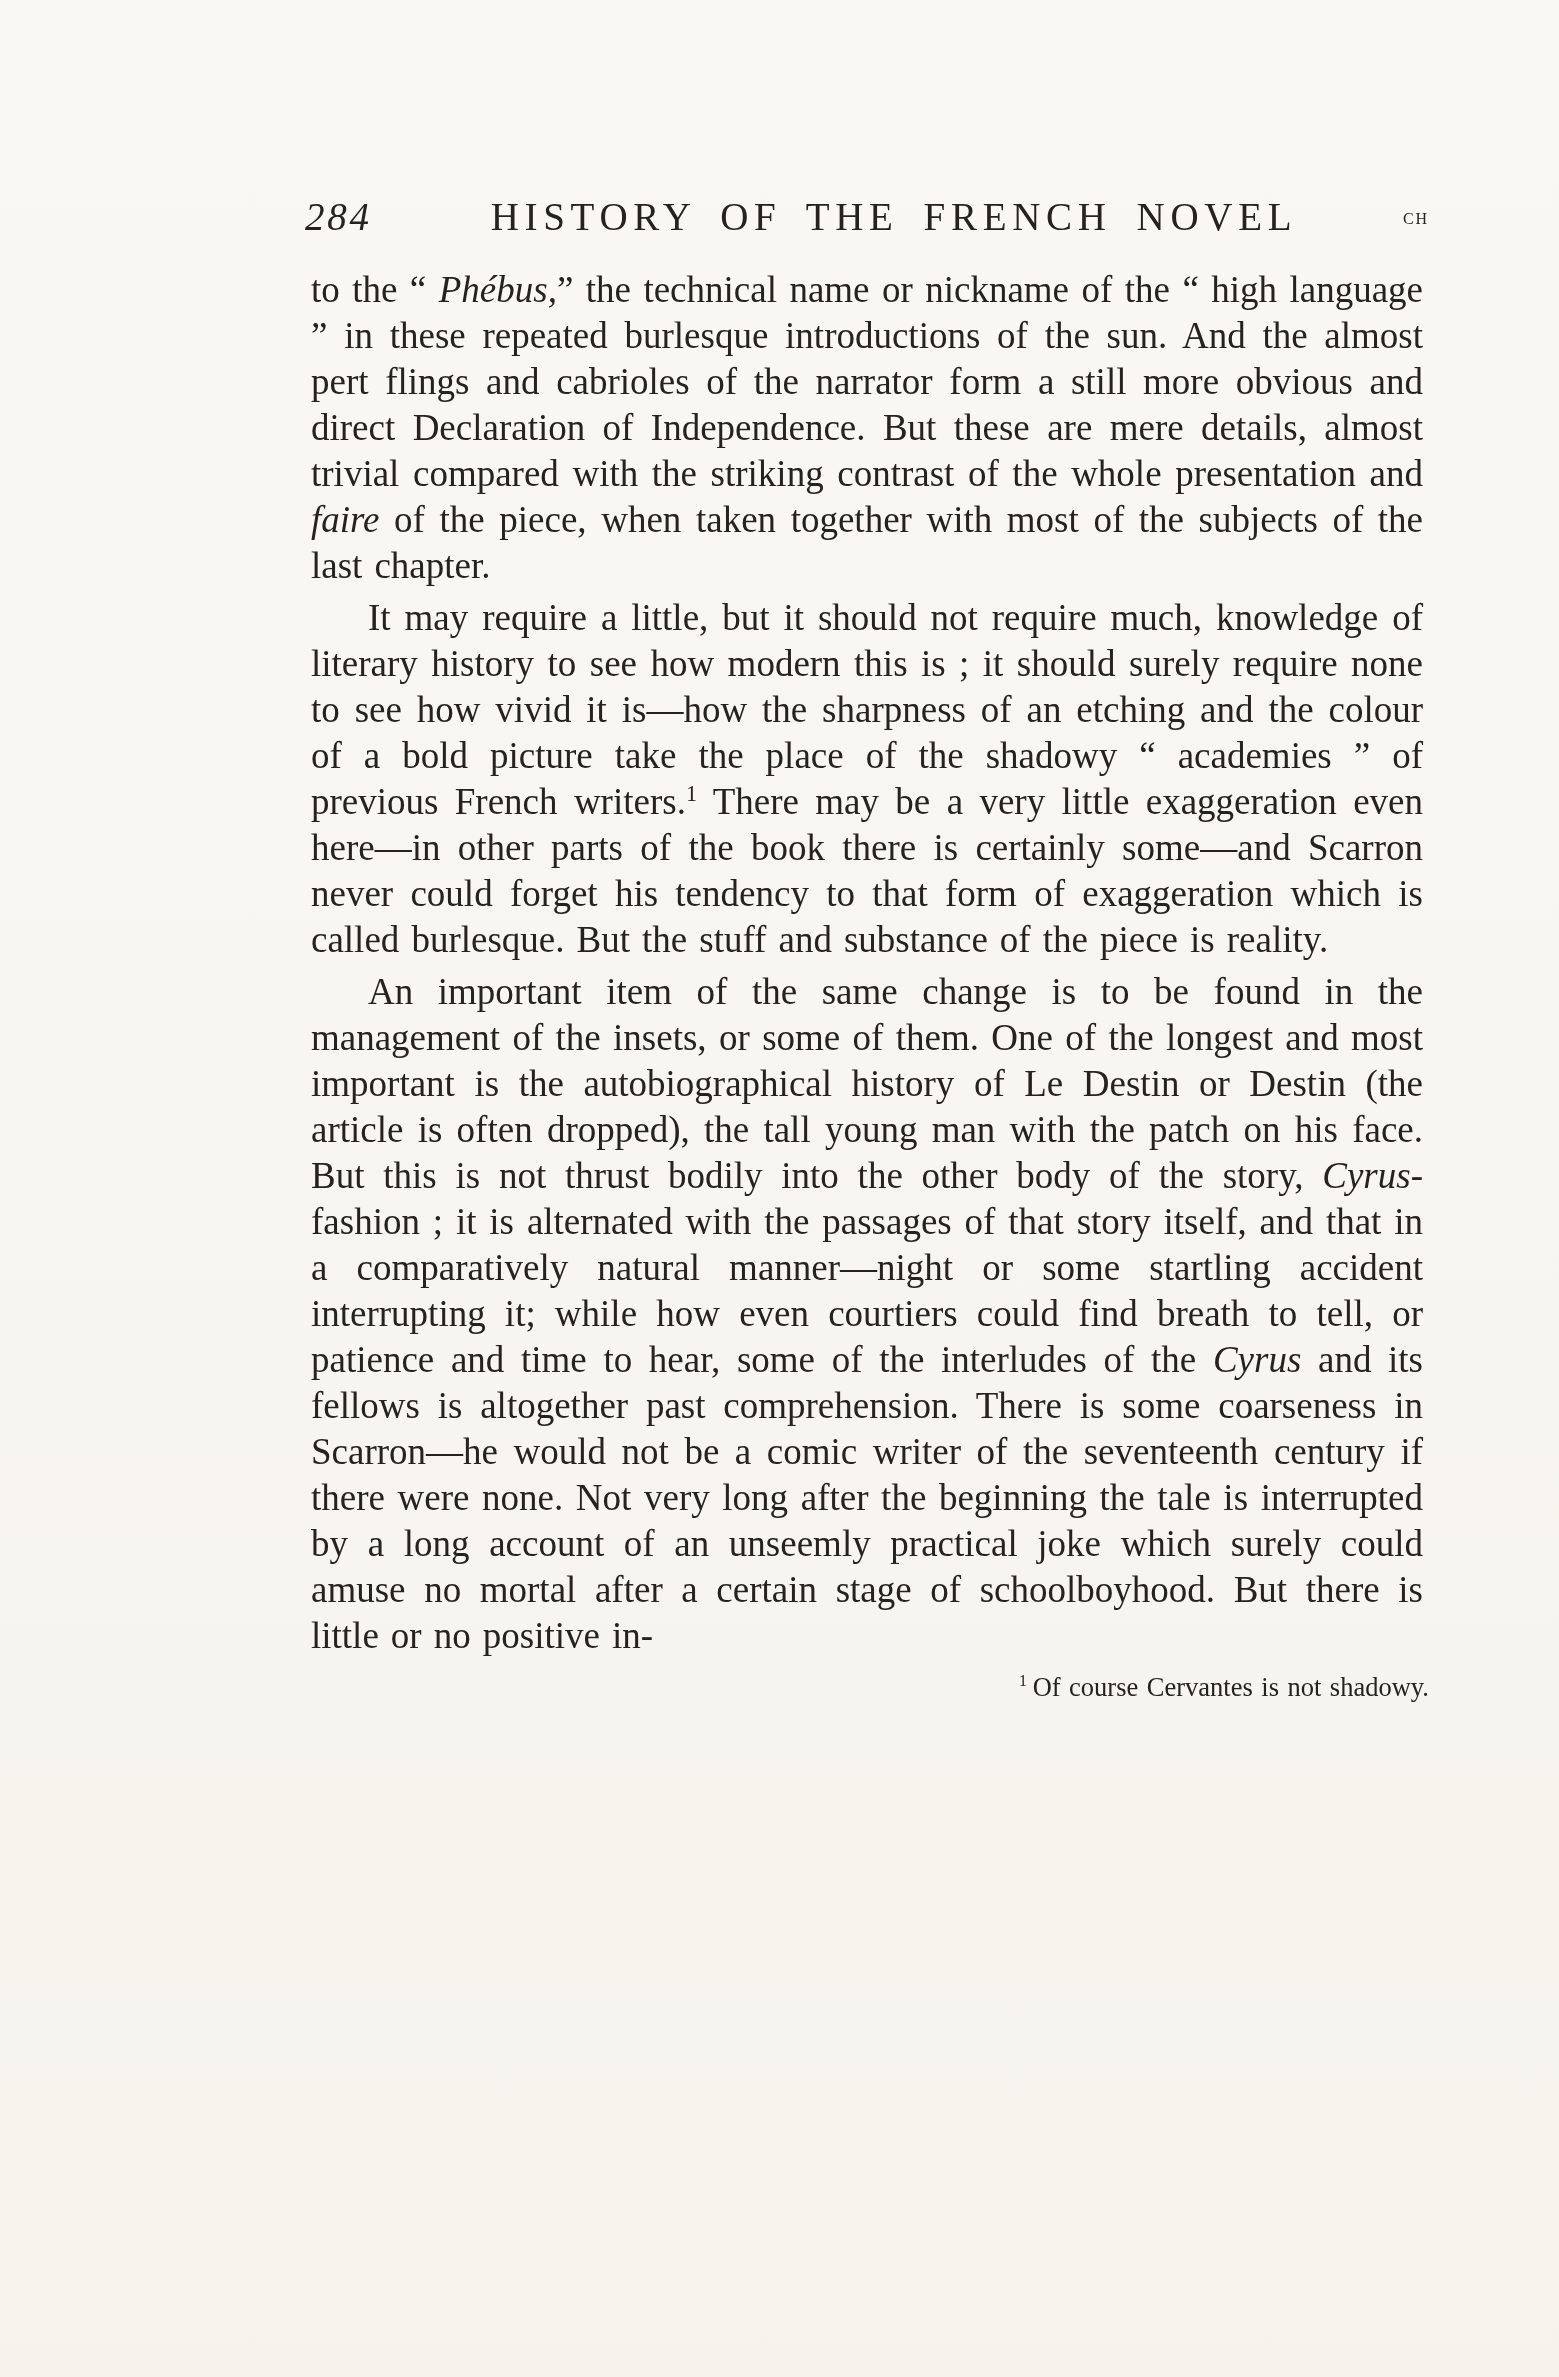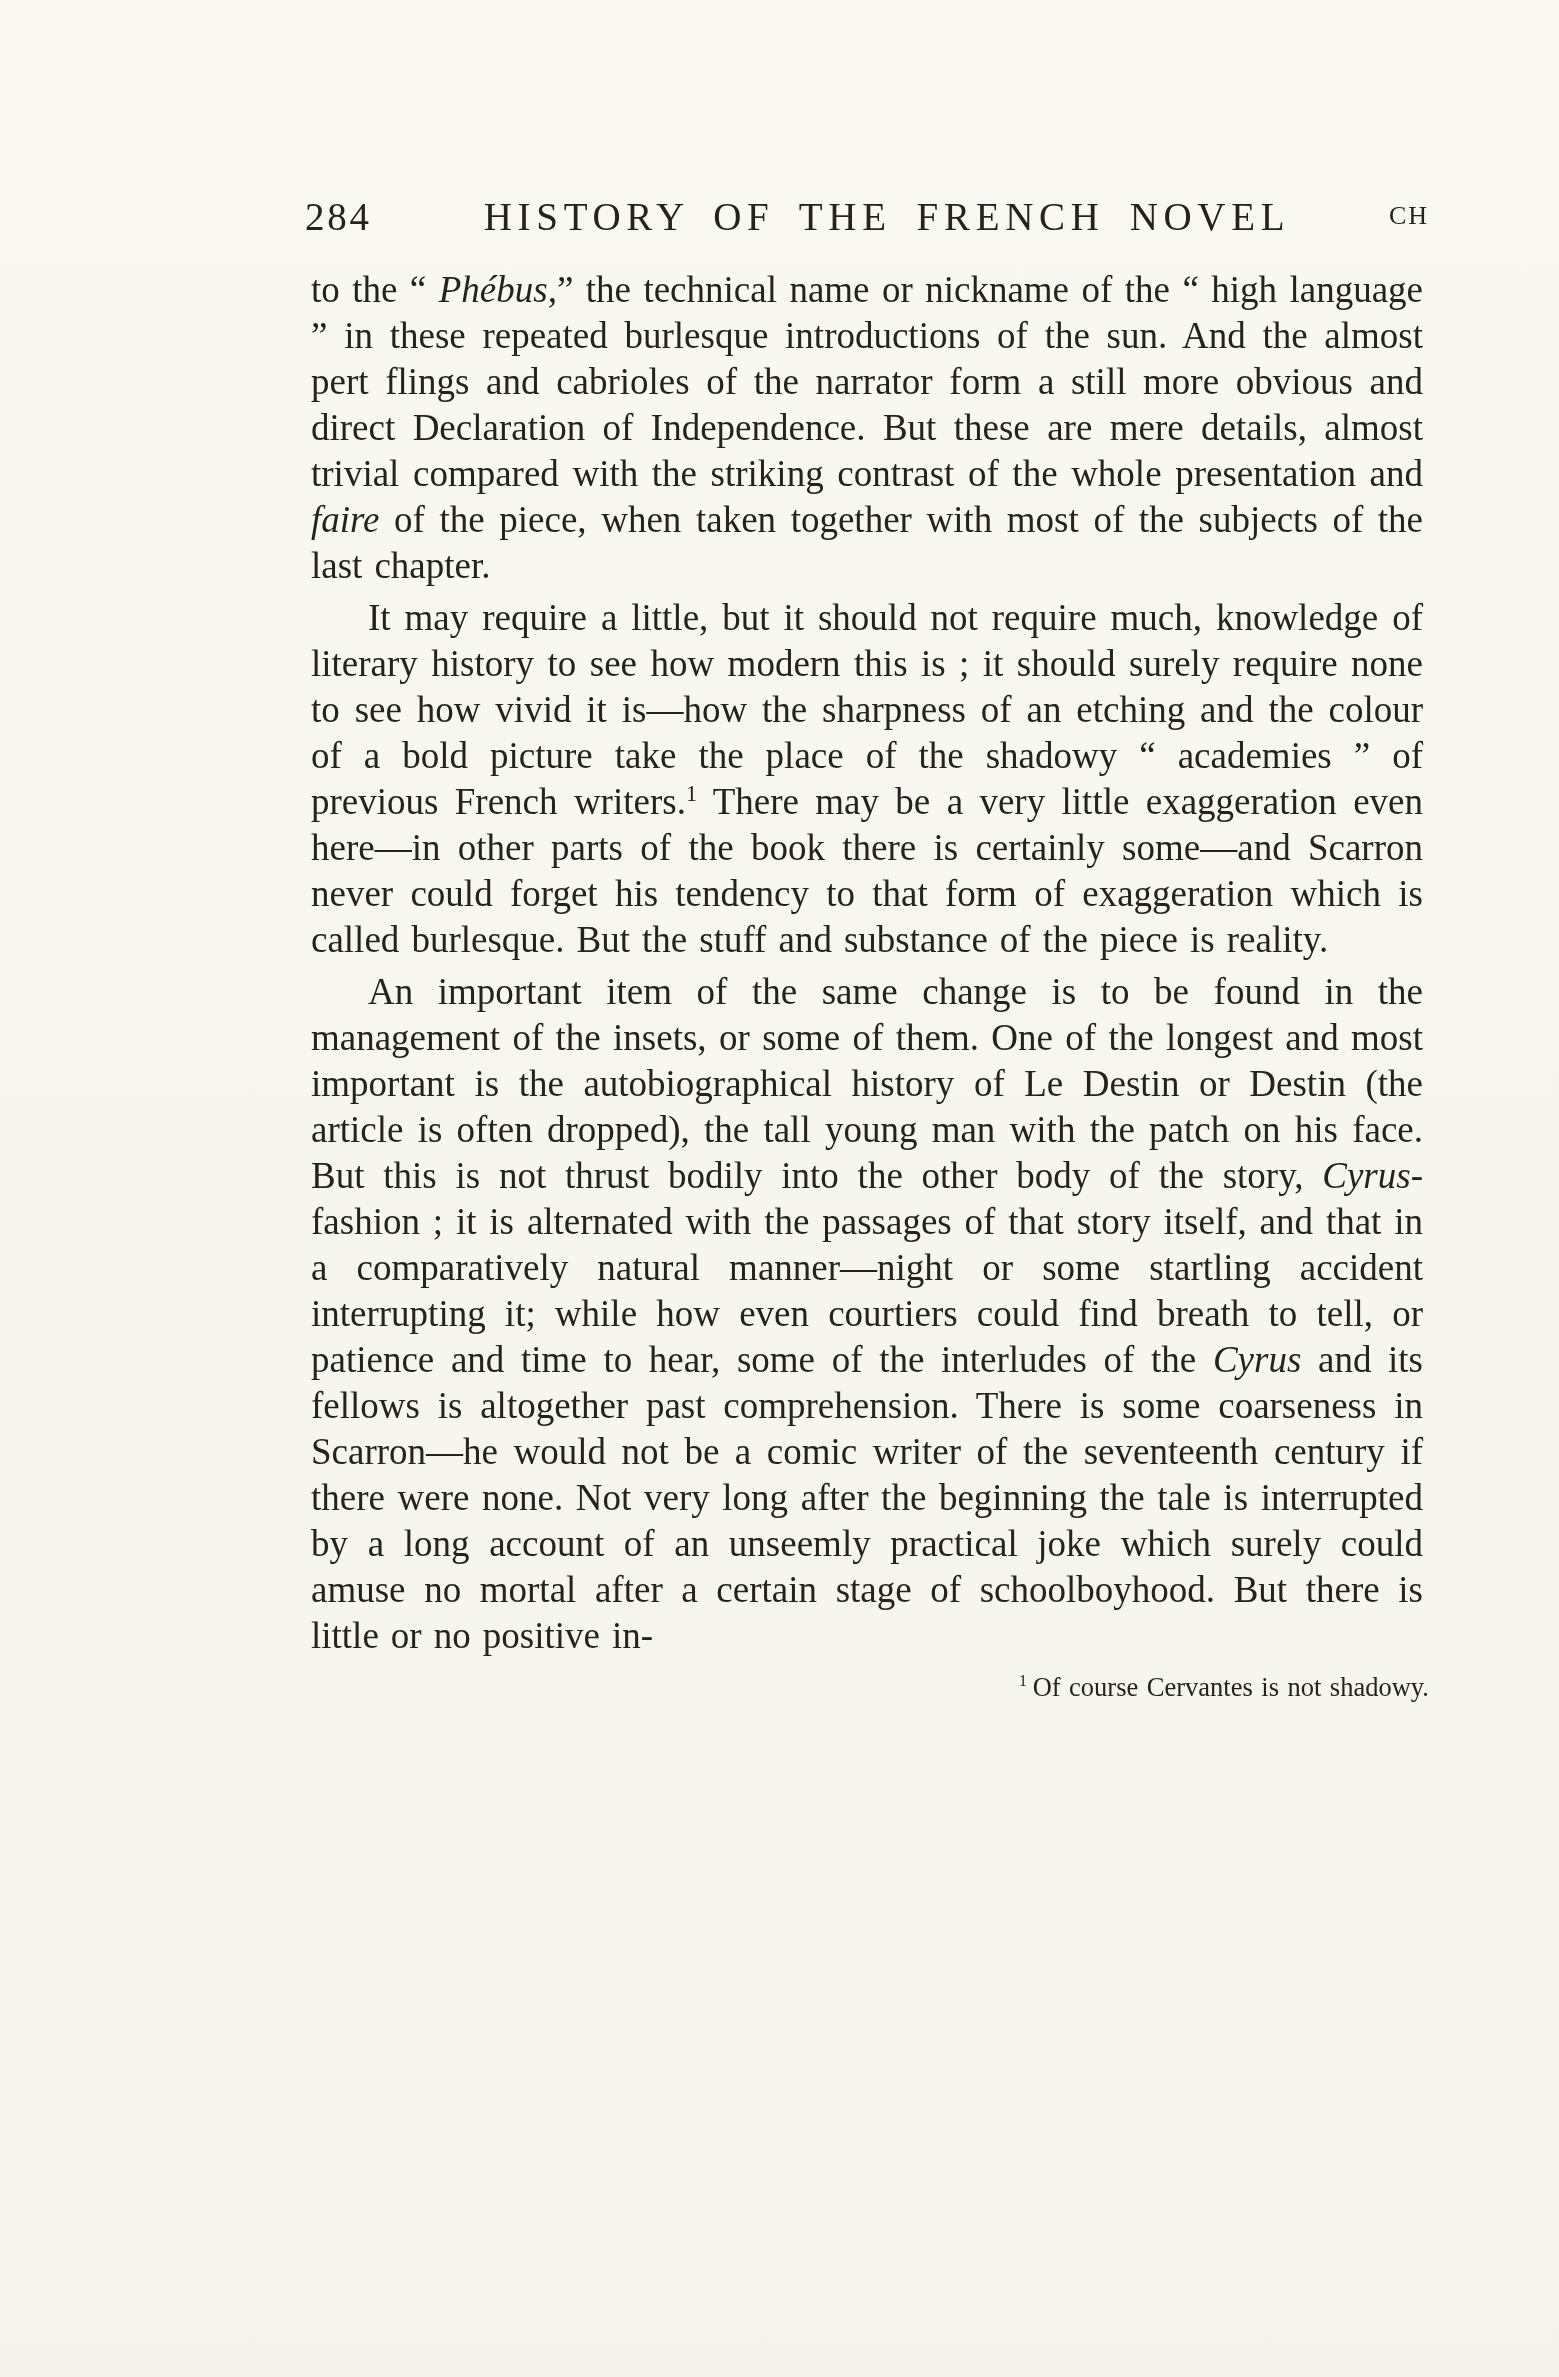--- a/index.html
+++ b/index.html
@@ -28,29 +28,30 @@
   .running-head {
     display: flex;
     justify-content: space-between;
     align-items: baseline;
     font-size: 39px;
     margin-bottom: 28px;
   }
   .pagenum {
     letter-spacing: 2.8px;
     margin-right: 13px;
+    font-style: italic;
   }
   .head-title {
     letter-spacing: 5.7px;
     word-spacing: 9.5px;
     flex: 1;
     text-align: center;
   }
   .chmark {
-    font-size: 26px;
+    font-size: 16px;
     letter-spacing: 1.9px;
     position: relative;
     top: -5.7px;
   }
   .body-text {
     font-size: 37px;
     line-height: 46px;
     word-spacing: 2.8px;
   }
   .para {

